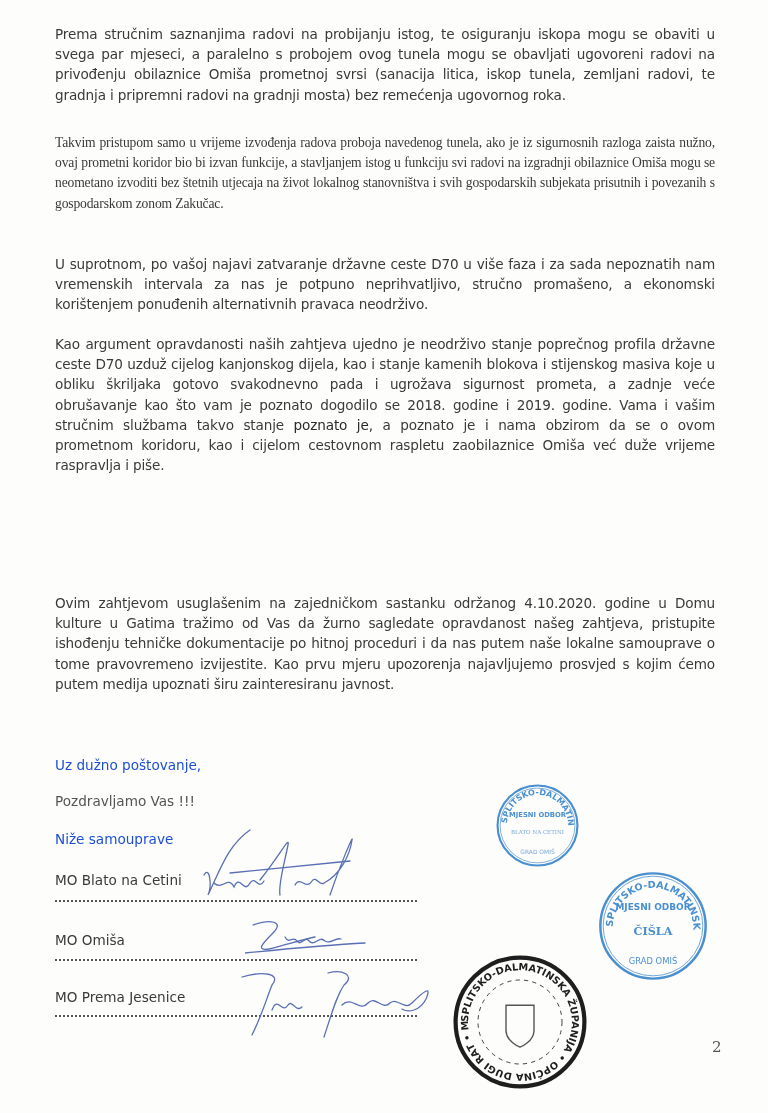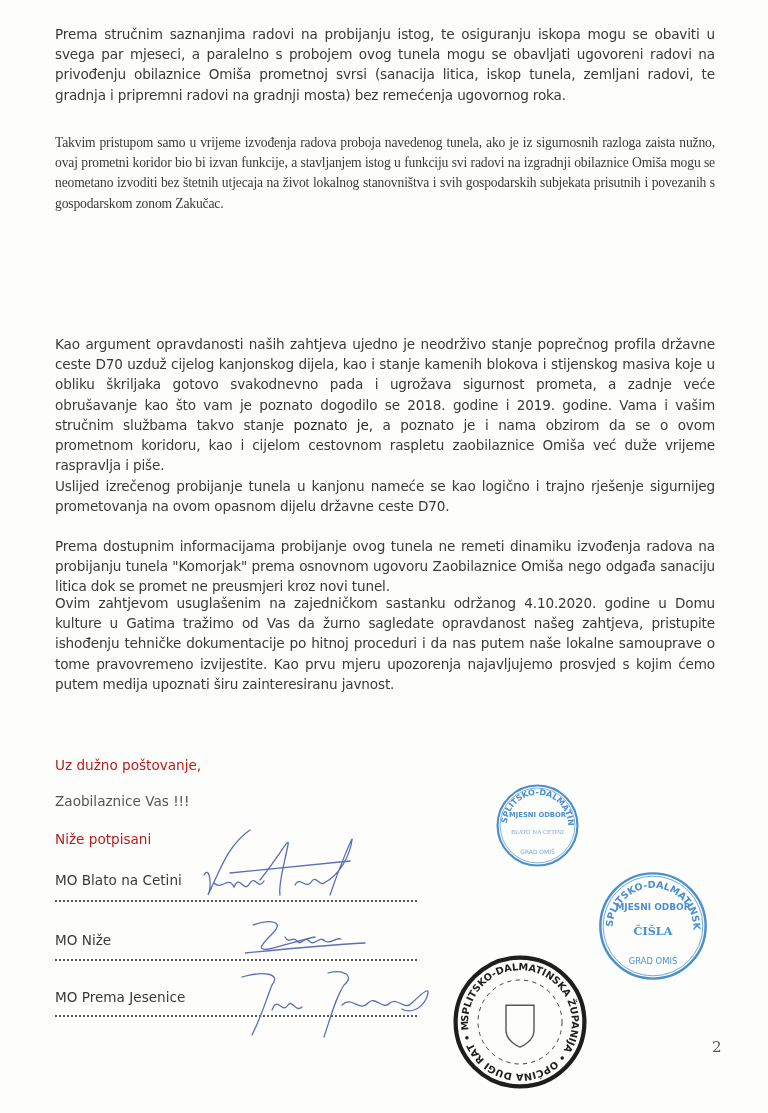--- a/index.html
+++ b/index.html
@@ -19,21 +19,21 @@
   }
   .para b { font-weight: normal; color: #2a2a2a; }
   #p1 { top: 12px; margin-top: 12px; }
   #p2 { top: 133px; font-family: Liberation Serif, serif; }
   #p3 { top: 254px; }
   #p4 { top: 334px; }
   #p5 { top: 476px; }
   #p6 { top: 536px; }
   #p7 { top: 593px; }
 
-  .closing { position: absolute; left: 55px; font-size: 13.6px; color: #b91c1c; }
+  .closing { position: absolute; left: 55px; font-size: 13.6px; color: #1d4ed8; }
   #c1 { top: 757px; }
   #c2 { top: 793px; color: #555; }
   #c3 { top: 831px; }
 
   .sig-row { position: absolute; left: 55px; width: 360px; font-size: 13.6px; }
   .sig-label { position: absolute; left: 0; top: 4px; white-space: nowrap; }
   .dots {
     position: absolute; left: 0; width: 362px; height: 0;
     border-bottom: 2px dotted #555;
   }
@@ -48,35 +48,34 @@
     font-family: "DejaVu Serif", serif; font-size: 15px; color: #555;
   }
 </style>
 </head>
 <body>
 
 <div class="page">
 
   <p class="para" id="p1">Prema stručnim saznanjima radovi na probijanju istog, te osiguranju iskopa mogu se obaviti u svega par mjeseci, a paralelno s probojem ovog tunela mogu se obavljati ugovoreni radovi na privođenju obilaznice Omiša prometnoj svrsi (sanacija litica, iskop tunela, zemljani radovi, te gradnja i pripremni radovi na gradnji mosta) bez remećenja ugovornog roka.</p>
   <p class="para" id="p2">Takvim pristupom samo u vrijeme izvođenja radova proboja navedenog tunela, ako je iz sigurnosnih razloga zaista nužno, ovaj prometni koridor bio bi izvan funkcije, a stavljanjem istog u funkciju svi radovi na izgradnji obilaznice Omiša mogu se neometano izvoditi bez štetnih utjecaja na život lokalnog stanovništva i svih gospodarskih subjekata prisutnih i povezanih s gospodarskom zonom Zakučac.</p>
+  <p class="para" id="p3">U suprotnom, po vašoj najavi zatvaranje državne ceste D70 u više faza i za sada nepoznatih nam vremenskih intervala za nas je potpuno neprihvatljivo, stručno promašeno, a ekonomski korištenjem ponuđenih alternativnih pravaca neodrživo.</p>
   <p class="para" id="p4"><span>Kao argument opravdanosti naših zahtjeva ujedno je neodrživo stanje poprečnog profila državne ceste D70 uzduž cijelog kanjonskog dijela, kao i stanje kamenih blokova i stijenskog masiva koje u obliku škriljaka gotovo svakodnevno pada i ugrožava sigurnost prometa, a zadnje veće obrušavanje kao što vam je poznato dogodilo se 2018. godine i 2019. godine. Vama i vašim stručnim službama takvo stanje </span><b>poznato je</b><span>, a poznato je i nama obzirom da se o ovom prometnom koridoru, kao i cijelom cestovnom raspletu zaobilaznice Omiša već duže vrijeme raspravlja i piše.</span></p>
-  <p class="para" id="p5">Uslijed izrečenog probijanje tunela u kanjonu nameće se kao logično i trajno rješenje sigurnijeg prometovanja na ovom opasnom dijelu državne ceste D70.</p>
-  <p class="para" id="p6">Prema dostupnim informacijama probijanje ovog tunela ne remeti dinamiku izvođenja radova na probijanju tunela "Komorjak" prema osnovnom ugovoru Zaobilaznice Omiša nego odgađa sanaciju litica dok se promet ne preusmjeri kroz novi tunel.</p>
   <p class="para" id="p7">Ovim zahtjevom usuglašenim na zajedničkom sastanku održanog 4.10.2020. godine u Domu kulture u Gatima tražimo od Vas da žurno sagledate opravdanost našeg zahtjeva, pristupite ishođenju tehničke dokumentacije po hitnoj proceduri i da nas putem naše lokalne samouprave o tome pravovremeno izvijestite. Kao prvu mjeru upozorenja najavljujemo prosvjed s kojim ćemo putem medija upoznati širu zainteresiranu javnost.</p>
 
   <div class="closing" id="c1">Uz dužno poštovanje,</div>
-  <div class="closing" id="c2">Zaobilaznice Vas !!!</div>
-  <div class="closing" id="c3">Niže potpisani</div>
+  <div class="closing" id="c2">Pozdravljamo Vas !!!</div>
+  <div class="closing" id="c3">Niže samouprave</div>
 
   <div class="sig-row" id="s1">
     <span class="sig-label">MO Blato na Cetini</span>
     <div class="dots"></div>
   </div>
   <div class="sig-row" id="s2">
-    <span class="sig-label">MO Niže</span>
+    <span class="sig-label">MO Omiša</span>
     <div class="dots"></div>
   </div>
   <div class="sig-row" id="s3">
     <span class="sig-label">MO Prema Jesenice</span>
     <div class="dots"></div>
   </div>
 
   <svg class="signature" style="left:200px;top:825px" width="160" height="80" viewBox="0 0 160 80">
     <g fill="none" stroke="#5a6fb4" stroke-width="1.3" stroke-linecap="round">
       <path d="M4 50 C10 40 12 62 8 70 C 20 45 28 20 50 5"></path>

